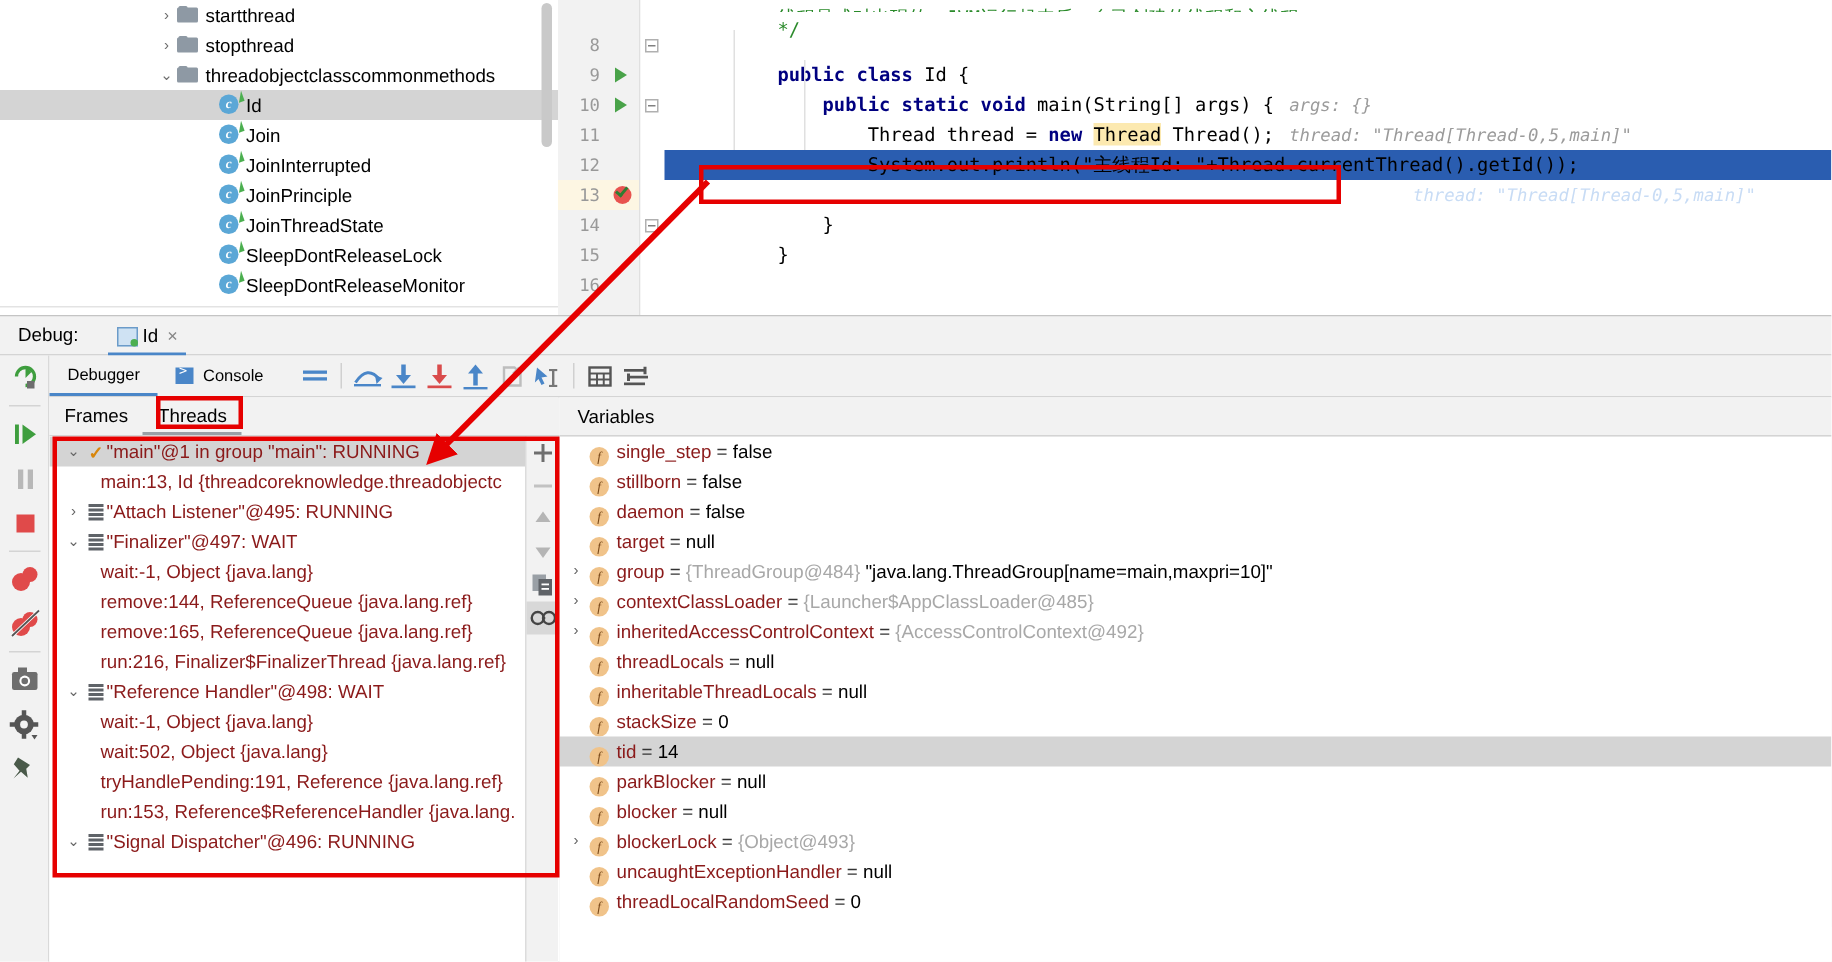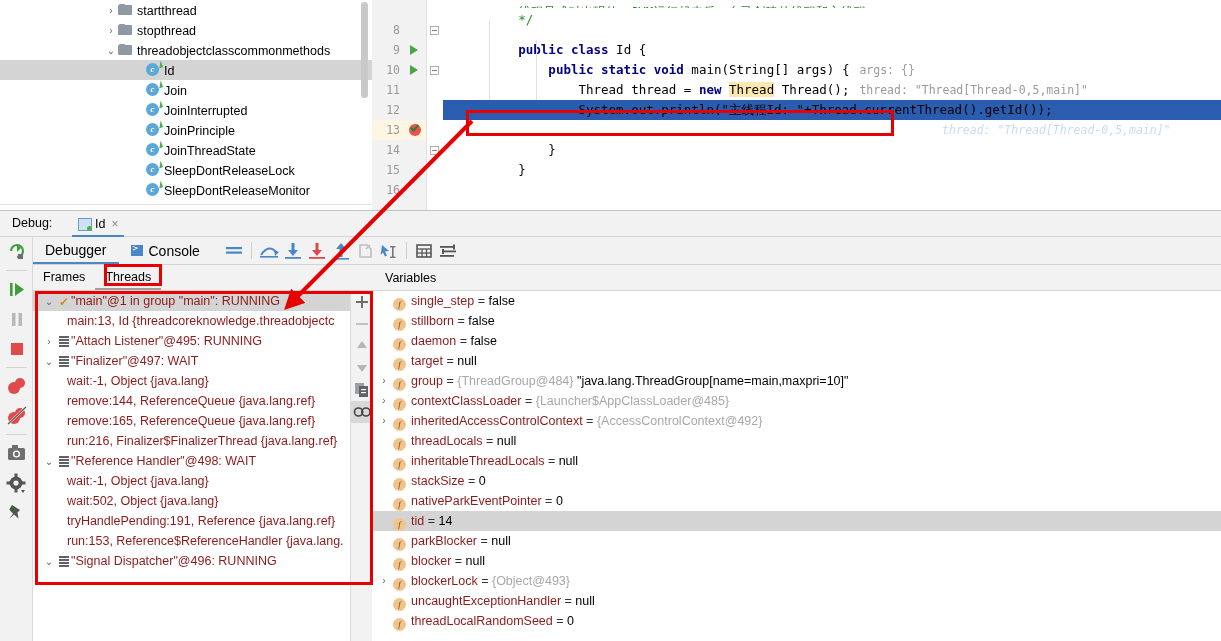--- a/index.html
+++ b/index.html
@@ -111,21 +111,21 @@
     background:#808080;
   }
   #code-area {
     position:absolute; left:71px; top:0; width:778px; height:210px;
     font-family:"DejaVu Sans Mono", monospace; font-size:12.5px;
   }
   .code-row { height:20px; line-height:20px; white-space:pre; }
   .code-row.hl { background:#2a5db0; color:#ffffff; }
   .kw { color:#000080; font-weight:bold; }
   .cmt { color:#2a8a2a; }
-  .hint { color:#9b9b9b; font-size:11.5px; }
+  .hint { color:#9b9b9b; font-style:italic; font-size:11.5px; }
   .hint-l { color:#c8dcf5; font-style:italic; font-size:11.5px; }
   .hi-bg { background:#fce9b0; }
   .indent-guide {
     position:absolute; width:1px; background:#e0e0e0;
   }
 
   
   #debug-window {
     position:absolute; left:0; top:210px; width:1221px; height:408px;
     background:#f2f2f2;
@@ -169,21 +169,21 @@
   }
 
   
   #dbg-tabs {
     position:absolute; left:33px; top:26px; width:1188px; height:28px;
     background:#f2f2f2; border-bottom:1px solid #d4d4d4;
     display:flex; align-items:center;
   }
   .dbg-tab {
     height:27px; display:flex; align-items:center; gap:5px;
-    padding:0 12px; font-size:14px; color:#000;
+    padding:0 12px; font-size:11px; color:#000;
   }
   .dbg-tab.active { border-bottom:2px solid #4a86c8; }
   .console-icon {
     width:13px; height:12px; position:relative; display:inline-block;
   }
   .console-icon:before {
     content:''; position:absolute; left:0; top:0; width:12px; height:11px;
     background:#4a86c8;
   }
   .console-icon:after {
@@ -593,21 +593,20 @@
           <div class="var-row"><span class="f-ico">f</span><span class="v-name">single_step</span><span class="v-eq"> = </span><span class="v-val">false</span></div>
           <div class="var-row"><span class="f-ico">f</span><span class="v-name">stillborn</span><span class="v-eq"> = </span><span class="v-val">false</span></div>
           <div class="var-row"><span class="f-ico">f</span><span class="v-name">daemon</span><span class="v-eq"> = </span><span class="v-val">false</span></div>
           <div class="var-row"><span class="f-ico">f</span><span class="v-name">target</span><span class="v-eq"> = </span><span class="v-val">null</span></div>
           <div class="var-row"><span class="var-exp">›</span><span class="f-ico">f</span><span class="v-name">group</span><span class="v-eq"> = </span><span class="v-ref">{ThreadGroup@484}</span><span class="v-val"> "java.lang.ThreadGroup[name=main,maxpri=10]"</span></div>
           <div class="var-row"><span class="var-exp">›</span><span class="f-ico">f</span><span class="v-name">contextClassLoader</span><span class="v-eq"> = </span><span class="v-ref">{Launcher$AppClassLoader@485}</span></div>
           <div class="var-row"><span class="var-exp">›</span><span class="f-ico">f</span><span class="v-name">inheritedAccessControlContext</span><span class="v-eq"> = </span><span class="v-ref">{AccessControlContext@492}</span></div>
           <div class="var-row"><span class="f-ico">f</span><span class="v-name">threadLocals</span><span class="v-eq"> = </span><span class="v-val">null</span></div>
           <div class="var-row"><span class="f-ico">f</span><span class="v-name">inheritableThreadLocals</span><span class="v-eq"> = </span><span class="v-val">null</span></div>
           <div class="var-row"><span class="f-ico">f</span><span class="v-name">stackSize</span><span class="v-eq"> = </span><span class="v-val">0</span></div>
-          <div class="var-row"><span class="f-ico">f</span><span class="v-name">nativeParkEventPointer</span><span class="v-eq"> = </span><span class="v-val">0</span></div>
           <div class="var-row sel"><span class="f-ico">f</span><span class="v-name">tid</span><span class="v-eq"> = </span><span class="v-val">14</span></div>
           <div class="var-row"><span class="f-ico">f</span><span class="v-name">parkBlocker</span><span class="v-eq"> = </span><span class="v-val">null</span></div>
           <div class="var-row"><span class="f-ico">f</span><span class="v-name">blocker</span><span class="v-eq"> = </span><span class="v-val">null</span></div>
           <div class="var-row"><span class="var-exp">›</span><span class="f-ico">f</span><span class="v-name">blockerLock</span><span class="v-eq"> = </span><span class="v-ref">{Object@493}</span></div>
           <div class="var-row"><span class="f-ico">f</span><span class="v-name">uncaughtExceptionHandler</span><span class="v-eq"> = </span><span class="v-val">null</span></div>
           <div class="var-row"><span class="f-ico">f</span><span class="v-name">threadLocalRandomSeed</span><span class="v-eq"> = </span><span class="v-val">0</span></div>
         </div>
     </div>
   </div>
 

